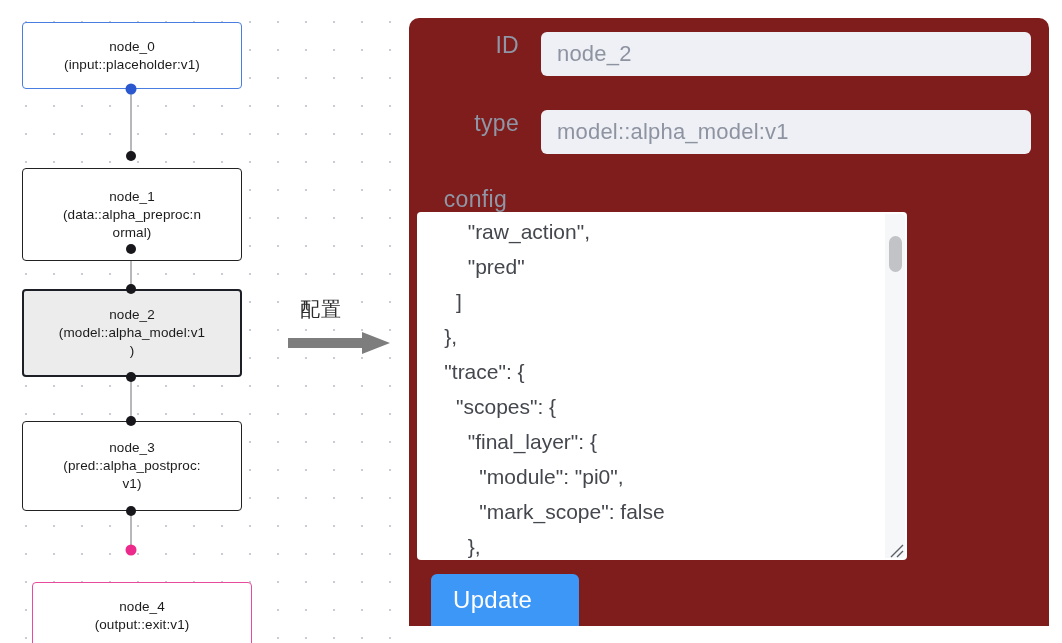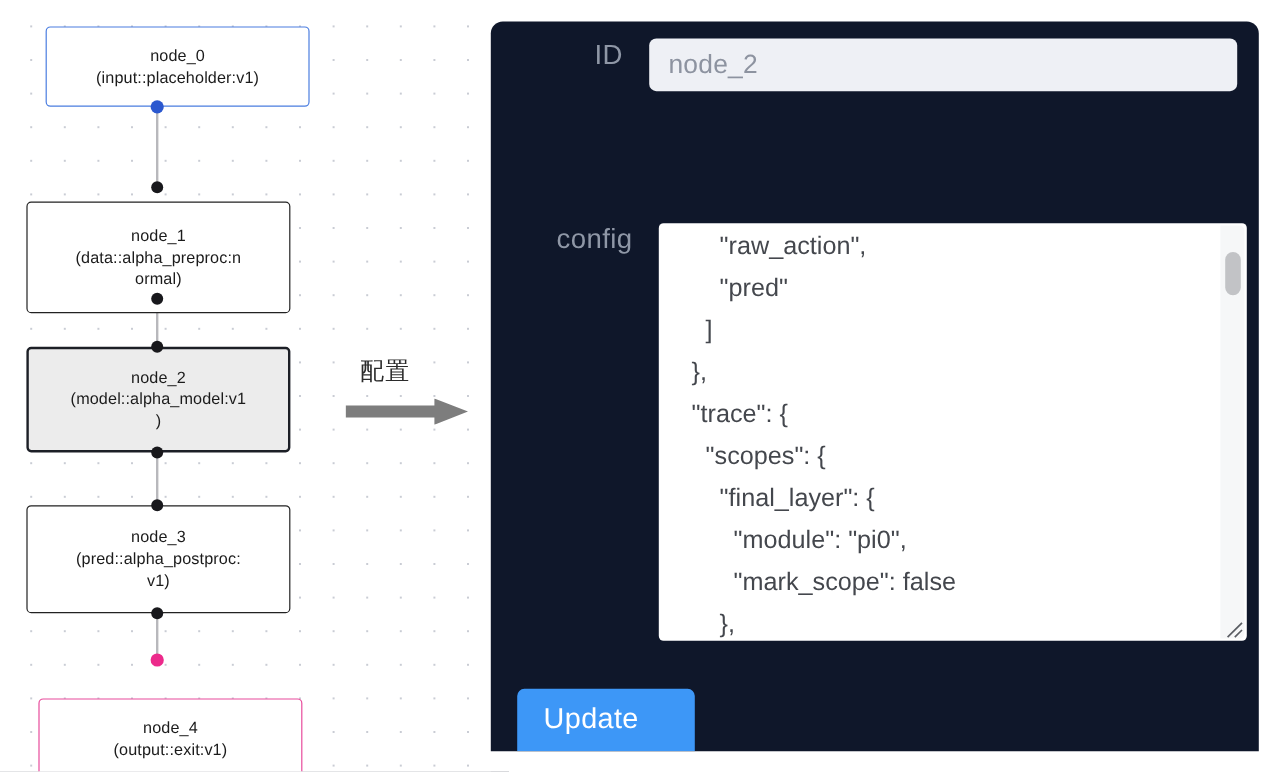--- a/index.html
+++ b/index.html
@@ -40,21 +40,21 @@
     justify-content: center;
     text-align: center;
     color: #1b1b1b;
     font-size: 13.5px;
     line-height: 18px;
     letter-spacing: .1px;
     padding: 4px 8px;
   }
   .node .node-text { display: block; width: 100%; white-space: pre-line; }
 
-  .node.is-input   { border-color: #4a7de0; margin-left: 16px; }
+  .node.is-input   { border-color: #4a7de0; }
   .node.is-output  { border-color: #e84b9c; }
   .node.is-selected{ background: #ececec; border-color: #1c1f26; border-width: 2px; }
 
   
   .port {
     position: absolute;
     width: 10px; height: 10px;
     border-radius: 50%;
     background: #18181c;
     transform: translate(-50%, -50%);
@@ -97,21 +97,21 @@
   }
 
   
   #inspector-panel {
     position: absolute;
     left: 409px;
     top: 18px;
     width: 640px;
     height: 608px;
     box-sizing: border-box;
-    background: #0f172a;
+    background: #7f1d1d;
     border-radius: 10px 10px 0 0;
     overflow: hidden;
   }
 
   .field-row {
     position: absolute;
     display: flex;
     align-items: flex-start;
   }
   .field-label {
@@ -133,21 +133,21 @@
     border-radius: 6px;
     color: #8d93a0;
     font-size: 22px;
     padding: 0 16px;
     font-family: "Liberation Sans", sans-serif;
     letter-spacing: .2px;
   }
 
   #row-id    { left: 20px; top: 14px; }
   #row-type  { left: 20px; top: 92px; }
-  #row-config{ left: 28px; top: 168px; }
+  #row-config{ left: 8px; top: 168px; flex-direction: column; }
 
   #config-textarea-wrap {
     position: relative;
     width: 490px;
     height: 348px;
   }
   #config-textarea {
     box-sizing: border-box;
     width: 490px;
     height: 348px;
@@ -261,20 +261,24 @@
   </svg>
 </div>
 
 <div id="inspector-panel">
 
   <div class="field-row" id="row-id">
     <div class="field-label">ID</div>
     <input class="field-input" type="text" id="id-input" value="node_2" style="">
   </div>
 
+  <div class="field-row" id="row-type">
+    <div class="field-label">type</div>
+    <input class="field-input" type="text" id="type-input" value="model::alpha_model:v1" style="">
+  </div>
 
   <div class="field-row" id="row-config">
     <div class="field-label">config</div>
     <div id="config-textarea-wrap">
       <textarea id="config-textarea" style="">        "raw_action",
         "pred"
       ]
     },
     "trace": {
       "scopes": {

